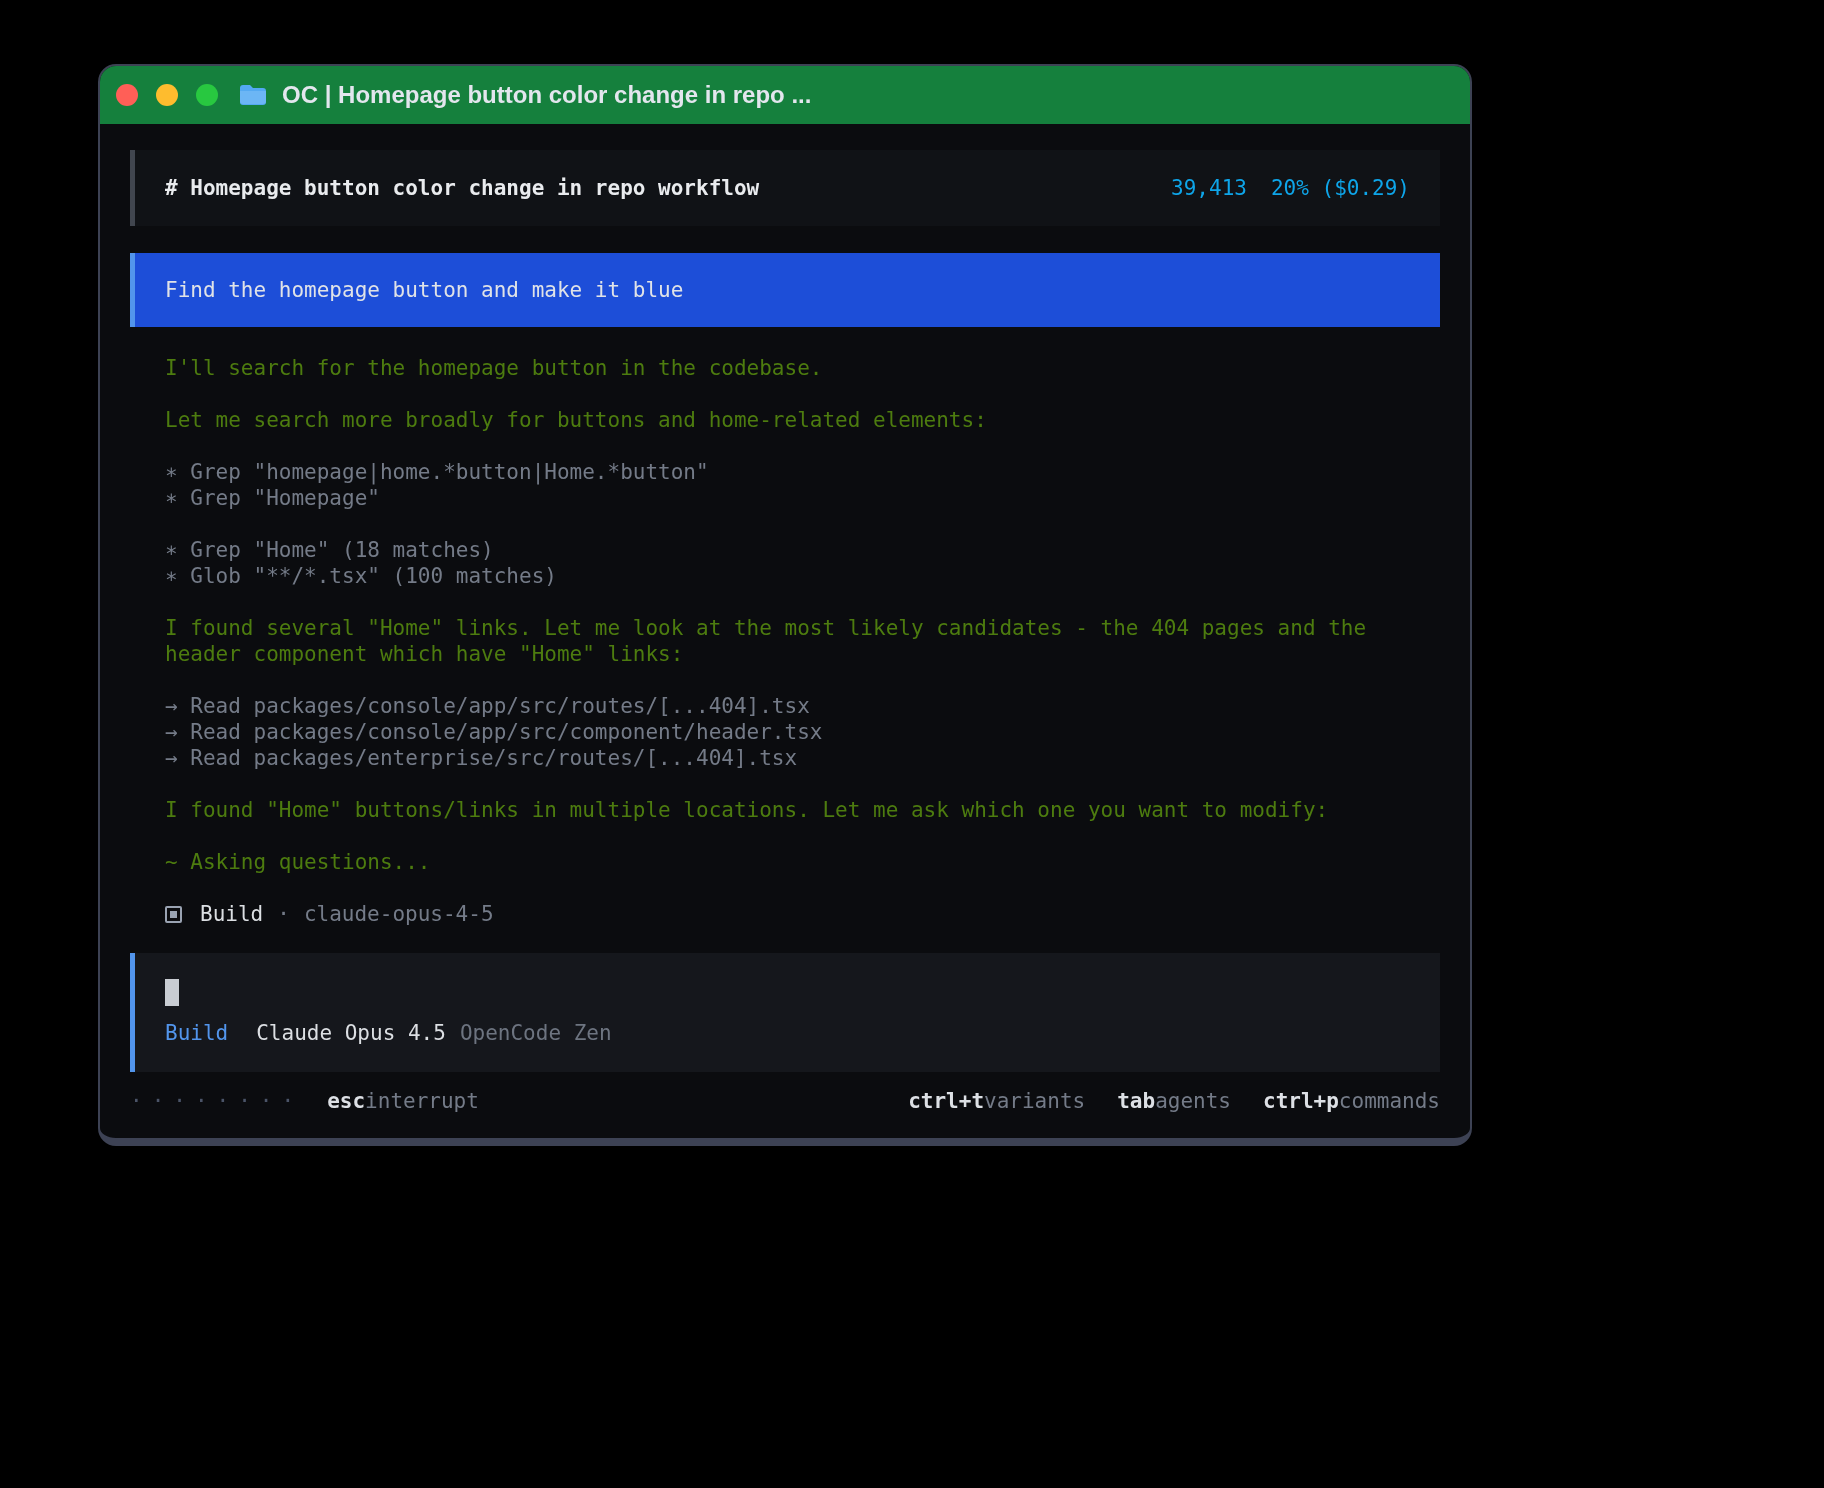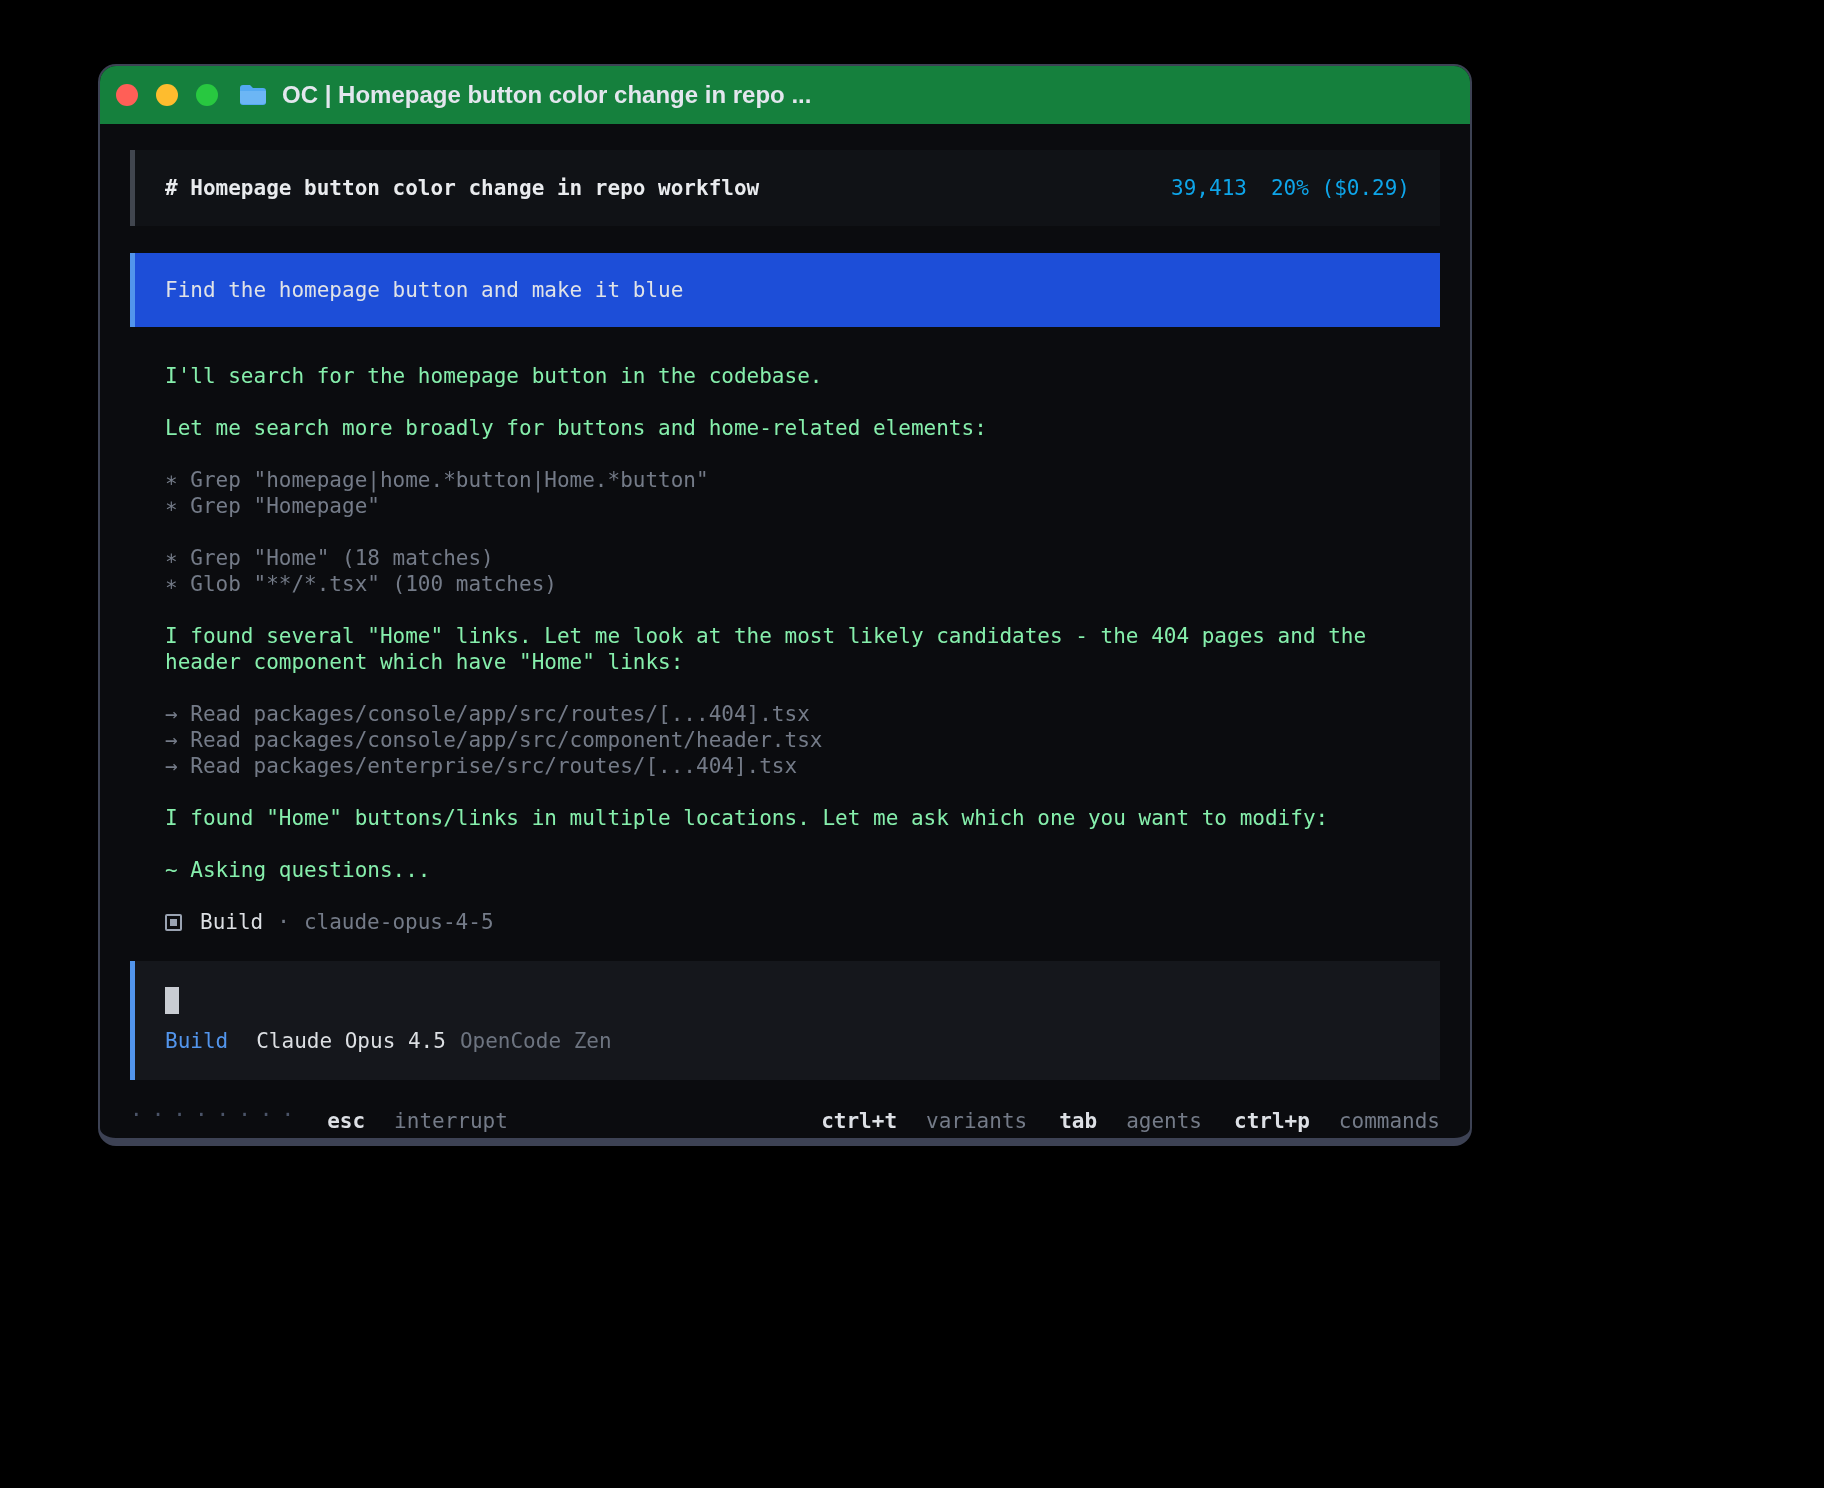--- a/index.html
+++ b/index.html
@@ -56,21 +56,21 @@
   .user-panel {
     background:#1d4ed8;
     border-left:5px solid #5295ec;
     padding:24px 30px;
     color:#e0e3e7;
     margin-bottom:28px;
   }
 
   .conversation { padding-left:35px; }
   .group { margin-bottom:26px; }
-  .line.text { color:#86efac;margin-top:8px; }
+  .line.text { color:#4d7c0f; }
   .line.tool { color:#747b88; }
 
   .agent-row { display:flex; align-items:center; }
   .agent-icon {
     width:17px; height:17px; border:2px solid #9aa3b2; border-radius:2px;
     display:inline-flex; align-items:center; justify-content:center;
     margin-right:18px; flex:0 0 auto;
   }
   .agent-icon-dot { width:7px; height:7px; background:#9aa3b2; }
   .agent-name { color:#dcdfe3; margin-right:14px; }
@@ -91,21 +91,21 @@
   .input-model { color:#dcdfe3; margin-right:14px;text-align:right; }
   .input-provider { color:#6d7480; }
 
   .statusbar {
     margin-top:16px;
     display:flex; justify-content:space-between; align-items:center;
     white-space:nowrap;
   }
   .status-left { display:flex; align-items:center; gap:24px; }
   .spinner { color:#4b5468; letter-spacing:9px; }
-  .shortcut { display:flex; gap:29px;margin-top:12px; }
+  .shortcut { display:flex; gap:0; }
   .shortcut .key { font-weight:700; color:#dde0e5; }
   .shortcut .label { color:#747b88; }
   .status-right { display:flex; gap:32px; }
 </style>
 </head>
 <body>
 
 <div class="window">
 
   <div class="titlebar">

